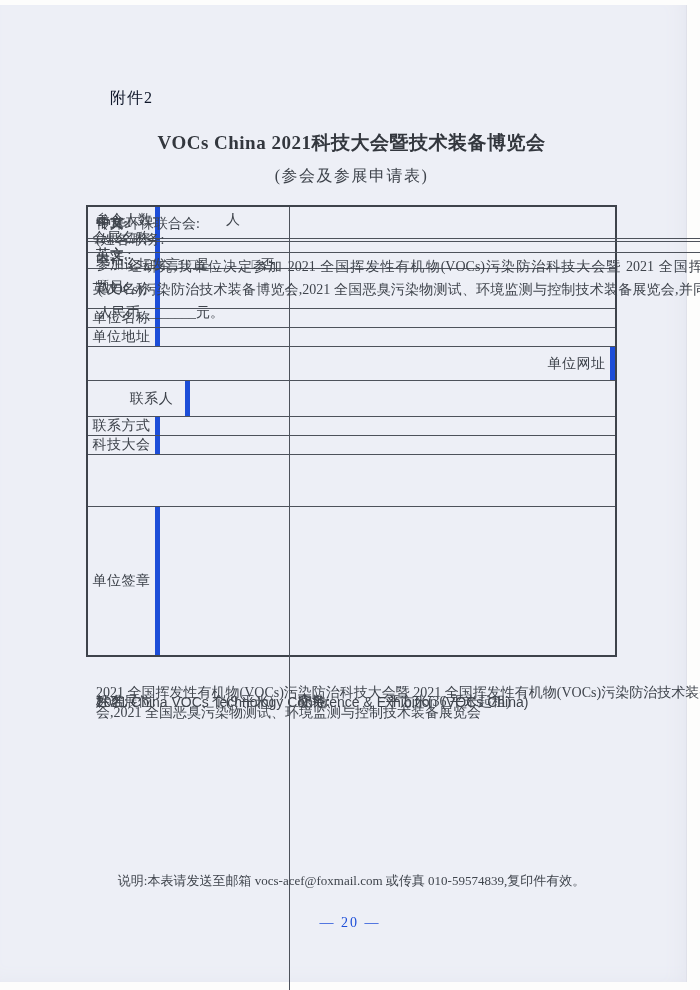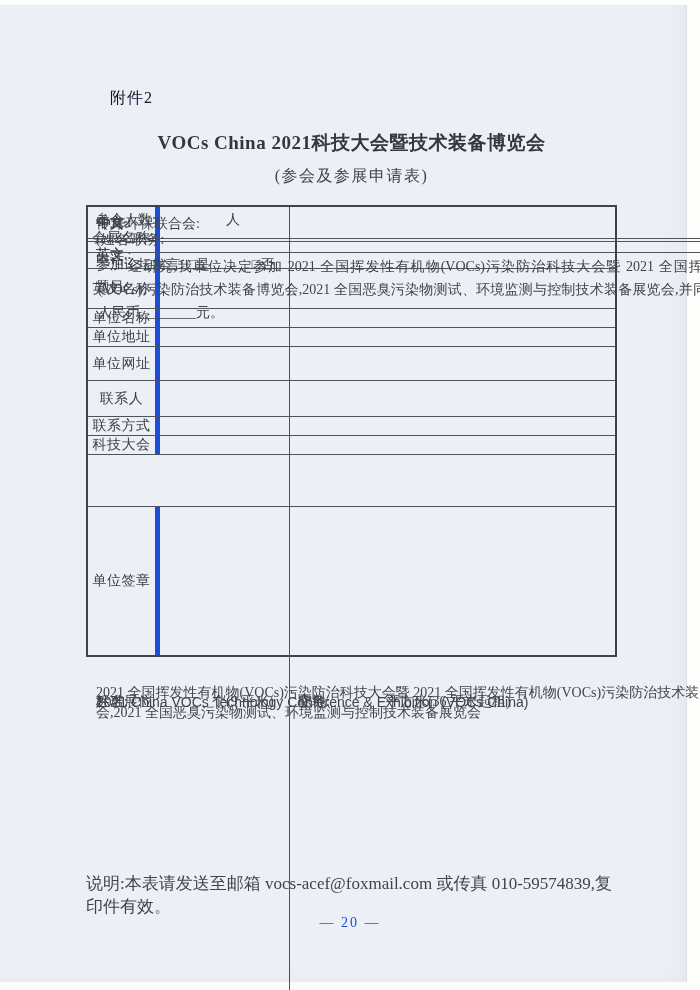--- a/index.html
+++ b/index.html
@@ -51,34 +51,34 @@
   .stack .sub:last-child{border-bottom:none;}
   .sub{display:flex;flex-direction:column;justify-content:center;}
   .sub .oneline{padding:2px 8px;white-space:pre-wrap;}
   .split{display:flex;flex-direction:row !important;}
   .split .part1{
     flex:0 0 202px;width:202px;border-right:1px solid #4d525b;
     display:flex;align-items:center;padding:2px 8px;box-sizing:border-box;
     white-space:pre-wrap;
   }
   .split .part2{flex:1;display:flex;align-items:center;padding:2px 8px;white-space:pre-wrap;}
-  .h62{height:62px;} .h40{height:40px;} .h32{height:32px;} .h34{height:34px;}
-  .h36{height:36px;} .h35{height:35px;} .h46{height:46px;} .h52{height:52px;} .h148{height:148px;}
+  .h62{height:62px;} .h40{height:40px;} .h32{height:32px;} .h34{height:34px;justify-content:flex-end;}
+  .h36{height:36px;padding-left:30px;} .h35{height:35px;} .h46{height:46px;} .h52{height:52px;} .h148{height:148px;}
   .para{
     padding:3px 8px 2px 8px;line-height:20px;white-space:pre-wrap;
     display:flex;align-items:center;
   }
   .sans{font-family:"Liberation Sans","DejaVu Sans",sans-serif;}
   .conf-line2{display:flex;justify-content:space-between;padding:0 8px 2px 8px;white-space:pre-wrap;}
   .sig{padding:8px 10px;box-sizing:border-box;}
   .sig .salutation{white-space:pre-wrap;}
   .sig .body{margin-top:22px;line-height:23px;white-space:pre-wrap;text-align:justify;}
   .footnote{
     position:absolute;left:86px;top:872px;width:531px;
-    text-align:left;font-size:17px;color:#3f444c;white-space:pre-wrap;
+    text-align:center;font-size:13px;color:#3f444c;white-space:pre-wrap;
   }
   .page-number{
     position:absolute;left:0;top:915px;width:700px;
     text-align:center;font-size:14px;color:#1d4ed8;letter-spacing:2px;
   }
 </style>
 </head>
 <body>
 
 <div class="paper"></div>

